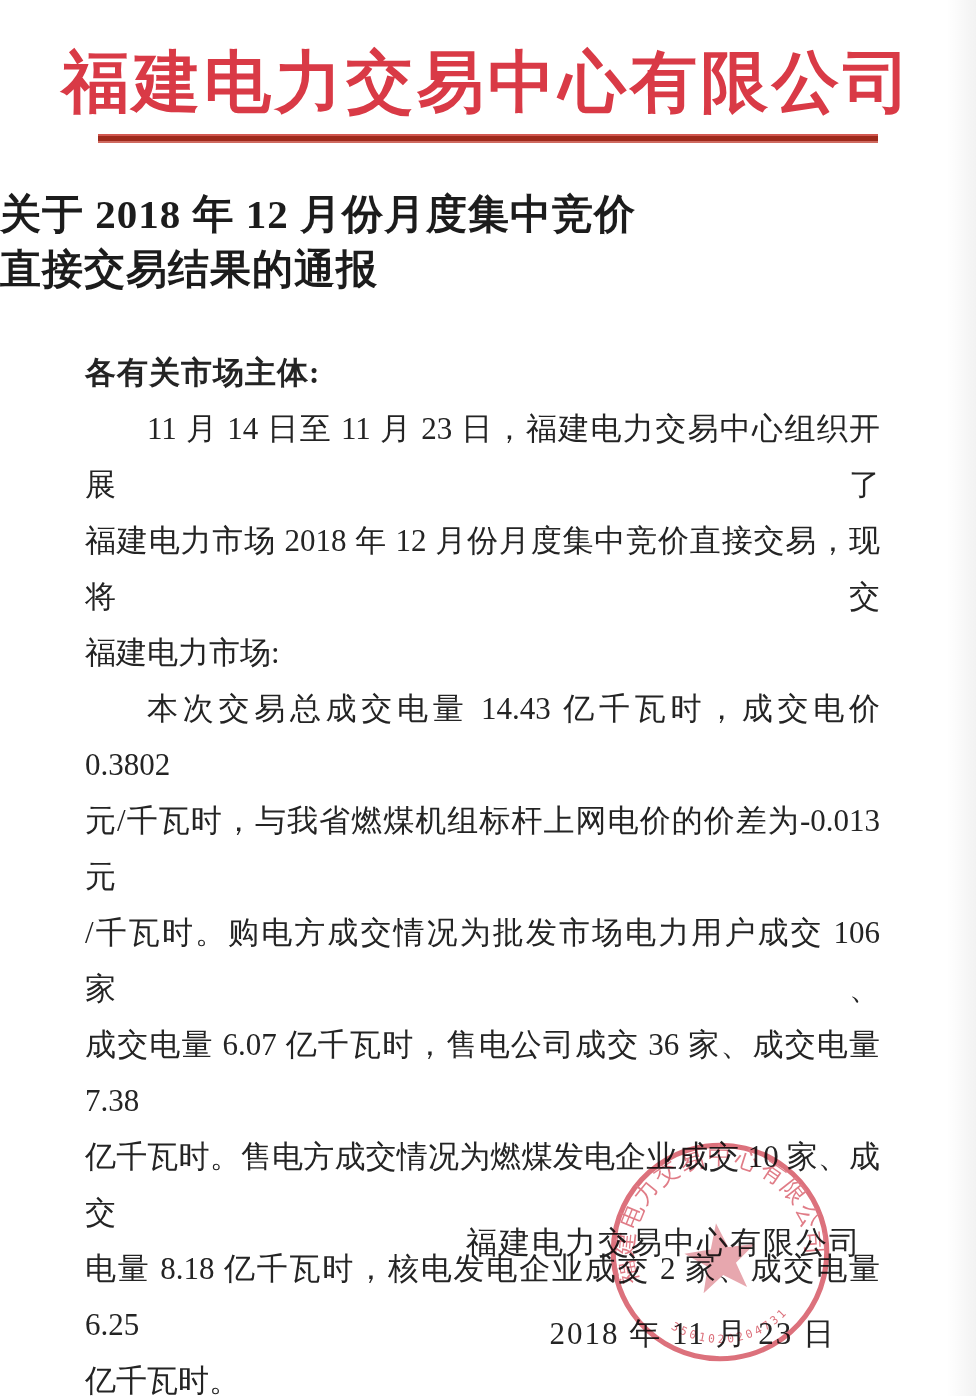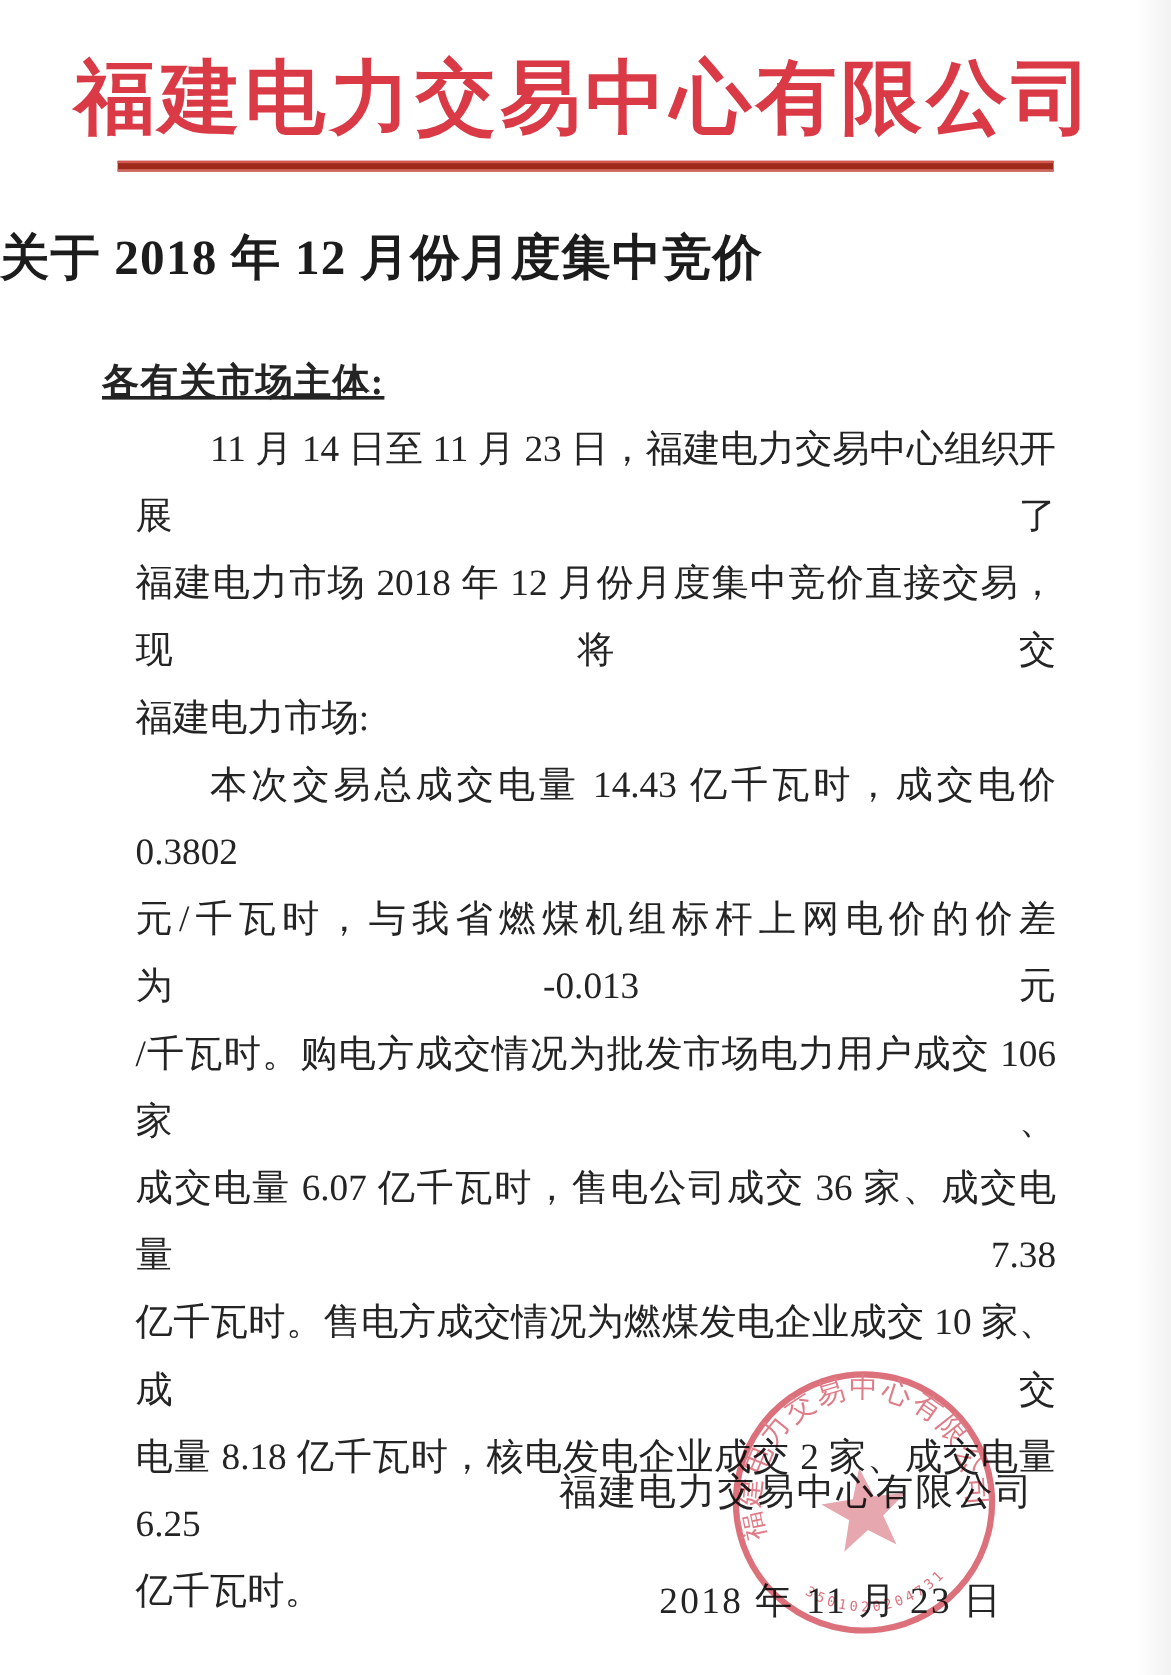--- a/index.html
+++ b/index.html
@@ -45,22 +45,22 @@
     color:#1c1c1c;
   }
 
   
   .body-block {
     margin:48px 96px 0 85px;
     font-size:31px;
     line-height:56px;
     color:#242424;
   }
-  .salutation { font-weight:bold; letter-spacing:1px;text-decoration:underline; }
-  .line { text-align:justify;margin-left:28px; }
+  .salutation { font-weight:bold; letter-spacing:1px; }
+  .line { text-align:justify; }
   .line.fill { text-align-last:justify; }
   .line.indent { text-indent:2em; }
 
   
   .sig-company {
     position:absolute;
     top:1222px; right:114px;
     font-size:31px;
     letter-spacing:2px;
     color:#242424;
@@ -96,20 +96,21 @@
 <body>
 
 <div class="page">
 
   <div class="letterhead">福建电力交易中心有限公司</div>
 
   <div class="red-rule"></div>
 
   <div class="doc-title">
     <div>关于 2018 年 12 月份月度集中竞价</div>
+    <div>直接交易结果的通报</div>
   </div>
 
   <div class="body-block">
     <div class="salutation">各有关市场主体:</div>
     <div>
         <div class="para">
           <div class="line indent fill">11 月 14 日至 11 月 23 日，福建电力交易中心组织开展了</div>
           <div class="line fill">福建电力市场 2018 年 12 月份月度集中竞价直接交易，现将交</div>
           <div class="line">福建电力市场:</div>
         </div>

